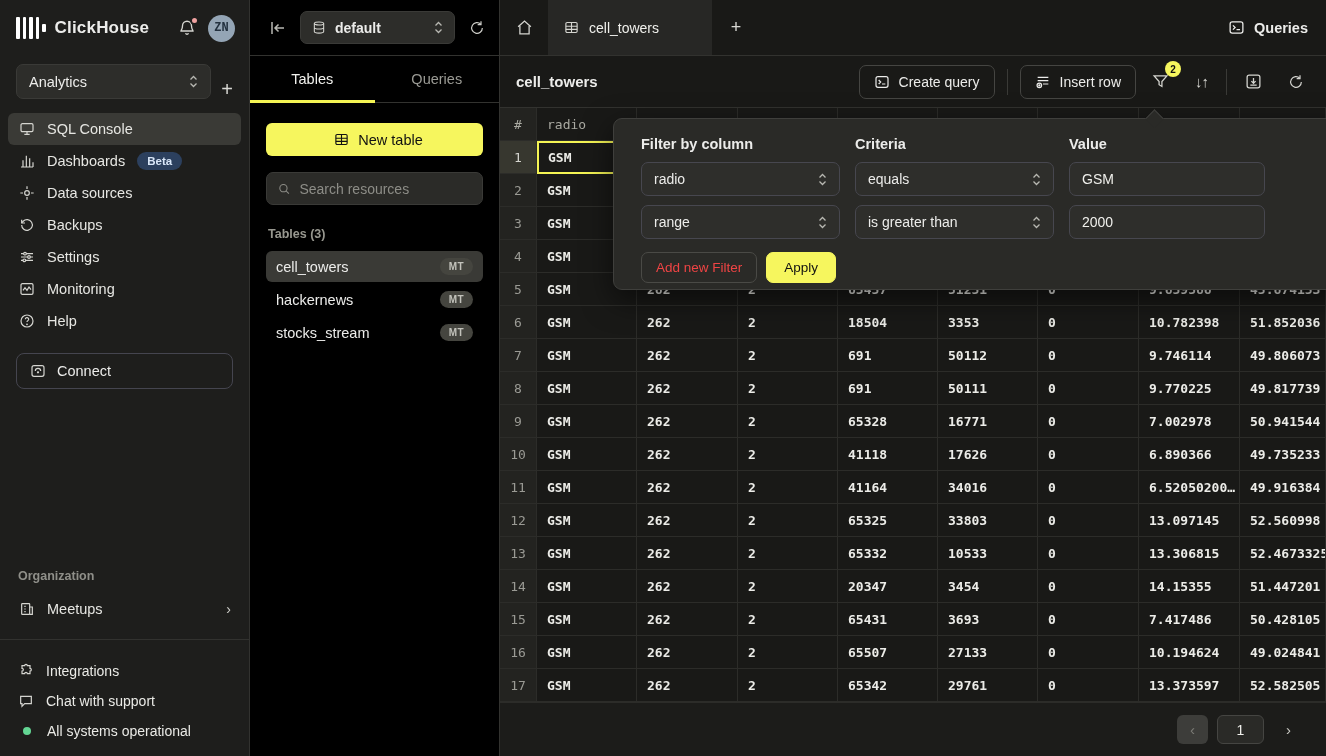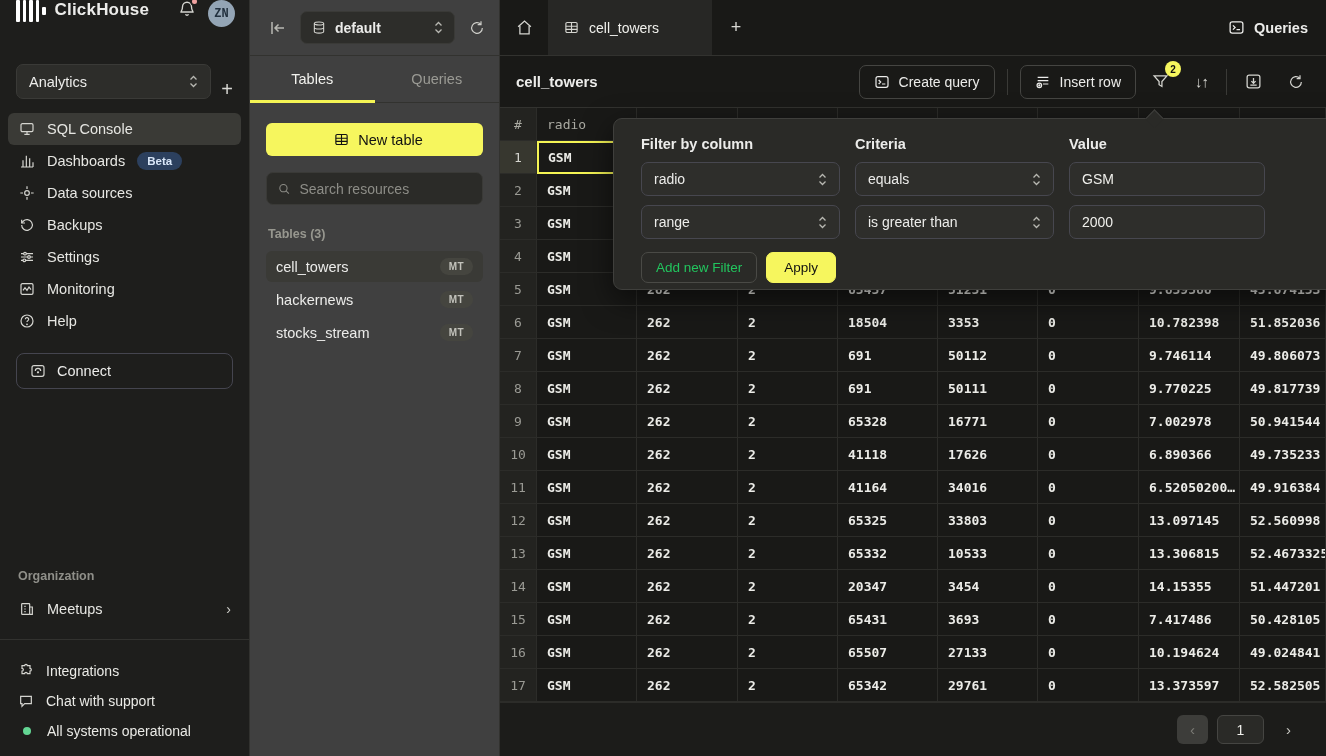--- a/index.html
+++ b/index.html
@@ -3,21 +3,21 @@
 <meta charset="utf-8">
 <style>
   * { margin:0; padding:0; box-sizing:border-box; }
   html,body { width:1326px; height:756px; overflow:hidden; background:#191917;
     font-family:"Liberation Sans", sans-serif; color:#ececea; }
   .page { position:relative; width:1326px; height:756px; }
 
   
   .sidebar { position:absolute; left:0; top:0; width:250px; height:756px;
     background:#1e1e1c; border-right:1px solid #32322f; display:flex; flex-direction:column; }
-  .sb-header { height:56px; display:flex; align-items:flex-start; padding:0 14px 0 16px; }
+  .sb-header { height:56px; display:flex; align-items:center; padding:0 14px 0 16px; }
   .logo { display:flex; align-items:center; gap:3px; margin-right:9px; }
   .logo .bar { width:3.5px; height:22px; background:#fff; border-radius:1px; }
   .logo .bar.short { height:8px; }
   .brand { font-size:17px; font-weight:700; letter-spacing:.2px; }
   .sb-header .spacer { flex:1; }
   .bell { position:relative; margin-right:12px; cursor:pointer; }
   .bell .dot { position:absolute; top:-3px; right:-3px; width:9px; height:9px;
     border-radius:50%; background:#f0a2a0; border:2px solid #1e1e1c; }
   .avatar { width:27px; height:27px; border-radius:50%; background:#94a5b5;
     color:#23313f; font-size:12px; font-weight:700; display:flex; align-items:center; justify-content:center;font-family:Liberation Mono, monospace; }
@@ -41,21 +41,21 @@
   .sb-bottom { padding-bottom:10px; }
   .meetups { margin:0 8px; }
   .meetups .chev { margin-left:auto; color:#cfcfca; font-size:14px; }
   .sb-divider { border-top:1px solid #32322f; margin:14px 0 16px; }
   .foot-item { height:30px; display:flex; align-items:center; gap:12px; padding:0 18px;
     font-size:14px; color:#eaeae6; cursor:pointer; }
   .status-dot { width:8px; height:8px; border-radius:50%; background:#63d693; margin:0 4px 0 5px; }
 
   
   .panel { position:absolute; left:250px; top:0; width:250px; height:756px;
-    background:#404040; border-right:1px solid #32322f; }
+    background:#000000; border-right:1px solid #32322f; }
   .panel-header { height:56px; border-bottom:1px solid #32322f; display:flex; align-items:center;
     padding:0 14px 0 20px; gap:14px; }
   .db-select { height:33px; flex:1; background:#2d2d2a; border:1px solid #3a3a37; border-radius:7px;
     display:flex; align-items:center; gap:9px; padding:0 11px; font-size:14px; font-weight:600; cursor:pointer; }
   .db-select .lbl { flex:1; }
   .icon-btn { color:#cfcfca; cursor:pointer; display:flex; align-items:center; justify-content:center; }
   .panel-tabs { height:47px; display:flex; border-bottom:1px solid #32322f; }
   .ptab { flex:1; display:flex; align-items:center; justify-content:center; font-size:14.5px;
     color:#9a9a94; cursor:pointer; position:relative; }
   .ptab.active { color:#f2f2ee; font-weight:400; }
@@ -134,21 +134,21 @@
   .ph1 { width:214px; } .ph2 { width:214px; }
   .pop-row { display:flex; align-items:center; margin-bottom:9px; }
   .pop-select { width:199px; height:34px; background:#2e2e2b; border:1px solid #47474f; border-radius:7px;
     display:flex; align-items:center; padding:0 12px; font-size:14px; margin-right:15px; cursor:pointer; }
   .pop-select .lbl { flex:1; }
   .pop-input { width:196px; height:34px; background:#2e2e2b; border:1px solid #47474f; border-radius:7px;
     color:#f0f0ec; font-size:14px; padding:0 12px; font-family:inherit; outline:none; }
   .pop-x { margin-left:auto; color:#cfcfca; font-size:14px; cursor:pointer; padding:4px 6px; }
   .pop-actions { display:flex; align-items:center; margin-top:13px; }
   .pop-btn { height:31px; border:1px solid #4a4a46; border-radius:7px; padding:12px 14px; display:flex;
-    align-items:center; font-size:13.5px; color:#22c55e; cursor:pointer; background:transparent; }
+    align-items:center; font-size:13.5px; color:#ef4444; cursor:pointer; background:transparent; }
   .pop-apply { background:#f6f65e; border-color:#f6f65e; color:#111; margin-left:9px; padding:8px 17px; }
   .pop-clear { margin-left:auto; }
 
   svg { display:block; }
 </style>
 </head>
 <body>
 
 <div class="page">
 

